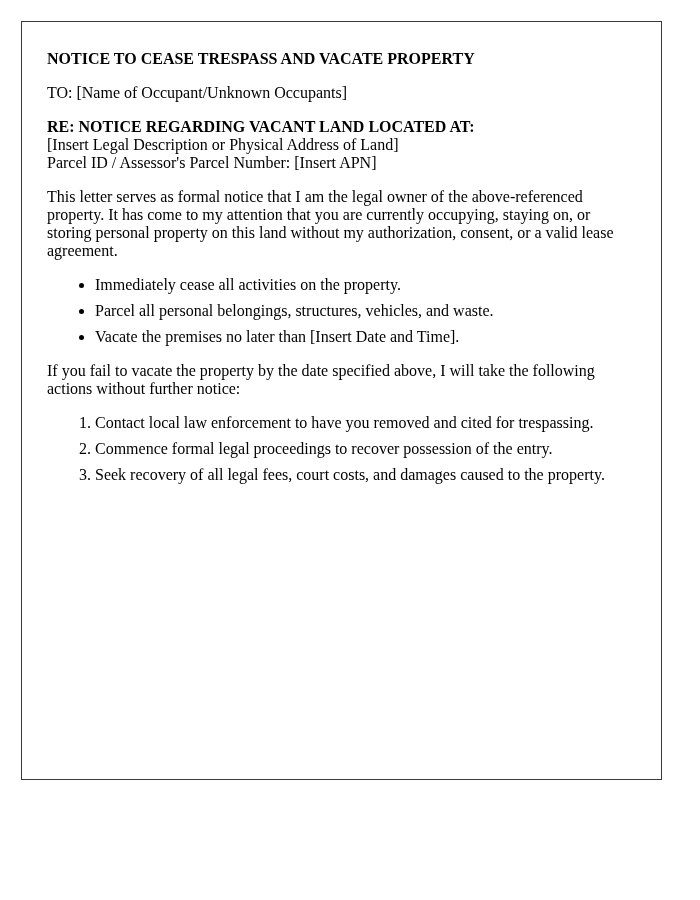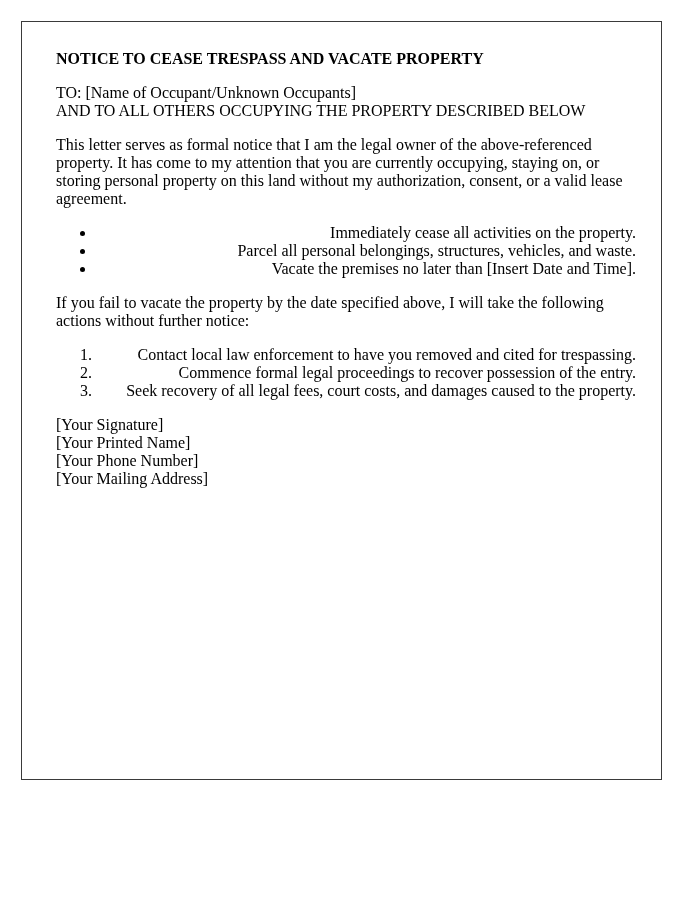--- a/index.html
+++ b/index.html
@@ -17,64 +17,63 @@
     color: #000000;
   }
   .notice-box {
     position: absolute;
     left: 21px;
     top: 21px;
     width: 641px;
     height: 759px;
     box-sizing: border-box;
     border: 1px solid #3a3a3a;
-    padding: 12px 25px 0 34px;
+    padding: 12px 25px 0 25px;
     overflow: hidden;
     background: #ffffff;
   }
   .notice-box p {
     margin: 16px 0;
   }
   .notice-box ul,
   .notice-box ol {
     margin: 16px 0;
     padding-left: 40px;
   }
   .notice-box li {
-    margin: 0;
+    margin: 8px;
     padding: 0;
-    text-align: right;
   }
   b { font-weight: bold; }
 </style>
 </head>
 <body>
 
 <div class="notice-box">
 
   <p><b>NOTICE TO CEASE TRESPASS AND VACATE PROPERTY</b></p>
 
 
-  <p><span>TO: [Name of Occupant/Unknown Occupants]</span><br><span>AND TO ALL OTHERS OCCUPYING THE PROPERTY DESCRIBED BELOW</span></p>
+  <p><span>TO: [Name of Occupant/Unknown Occupants]</span><br></p>
 
+  <p><b>RE: NOTICE REGARDING VACANT LAND LOCATED AT:</b><br><span>[Insert Legal Description or Physical Address of Land]</span><br><span>Parcel ID / Assessor's Parcel Number: [Insert APN]</span></p>
 
   <p>This letter serves as formal notice that I am the legal owner of the above-referenced property. It has come to my attention that you are currently occupying, staying on, or storing personal property on this land without my authorization, consent, or a valid lease agreement.</p>
 
 
   <ul>
     <li>Immediately cease all activities on the property.</li>
     <li>Parcel all personal belongings, structures, vehicles, and waste.</li>
     <li>Vacate the premises no later than [Insert Date and Time].</li>
   </ul>
 
   <p>If you fail to vacate the property by the date specified above, I will take the following actions without further notice:</p>
 
   <ol>
     <li>Contact local law enforcement to have you removed and cited for trespassing.</li>
     <li>Commence formal legal proceedings to recover possession of the entry.</li>
     <li>Seek recovery of all legal fees, court costs, and damages caused to the property.</li>
   </ol>
 
 
 
-  <p><span>[Your Signature]</span><br><span>[Your Printed Name]</span><br><span>[Your Phone Number]</span><br><span>[Your Mailing Address]</span></p>
 
 </div>
 
 </body></html>

